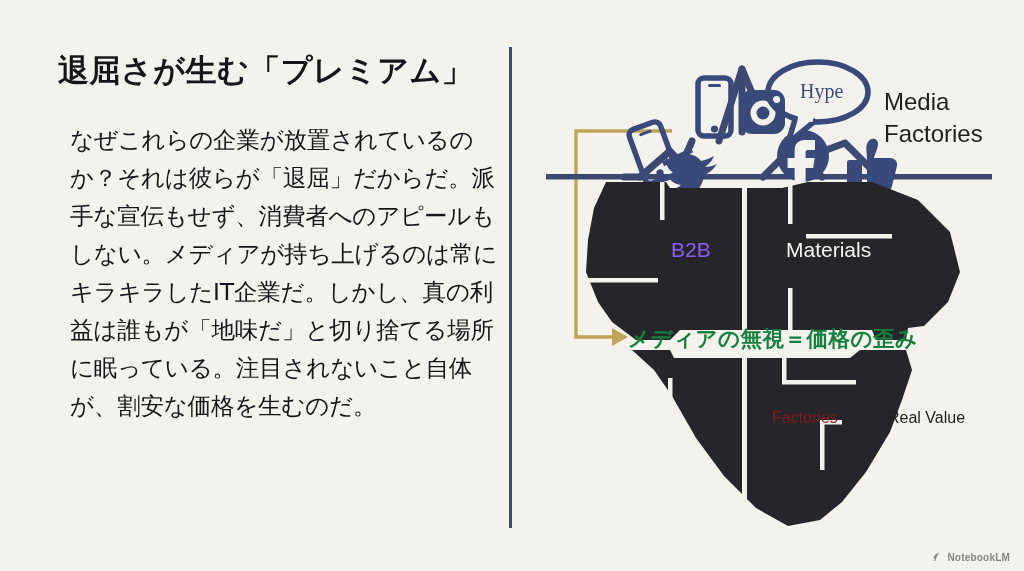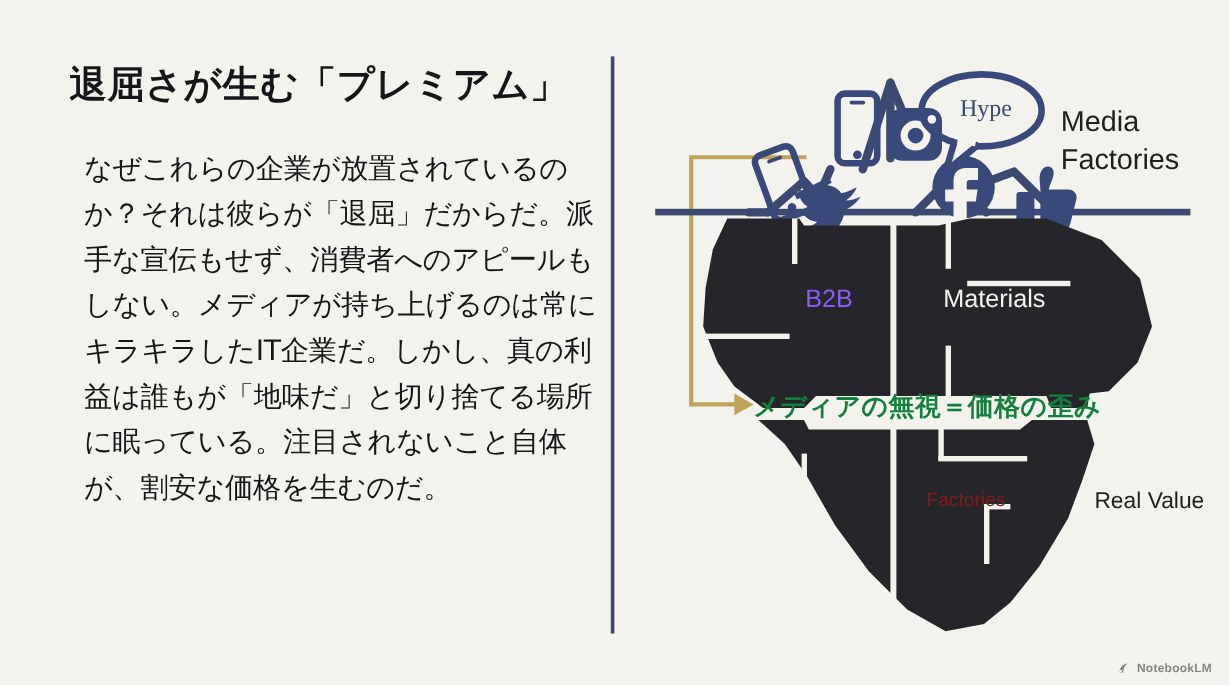--- a/index.html
+++ b/index.html
@@ -106,25 +106,24 @@
     left: 772px;
     top: 418px;
     font-size: 16px;
     color: #7f1d1d;
     font-weight: 400;
     transform: translateY(-50%);
   }
   #label-real-value {
     left: 888px;
     top: 418px;
-    font-size: 19px;
+    font-size: 16px;
     color: #1f1f1f;
     font-weight: 400;
     transform: translateY(-50%);
-    margin-left: 24px;
   }
   #label-hype {
     position: absolute;
     left: 800px;
     top: 80px;
     font-size: 20px;
     color: #39497a;
     font-weight: 400;
     font-family: Liberation Serif, serif;
   }

